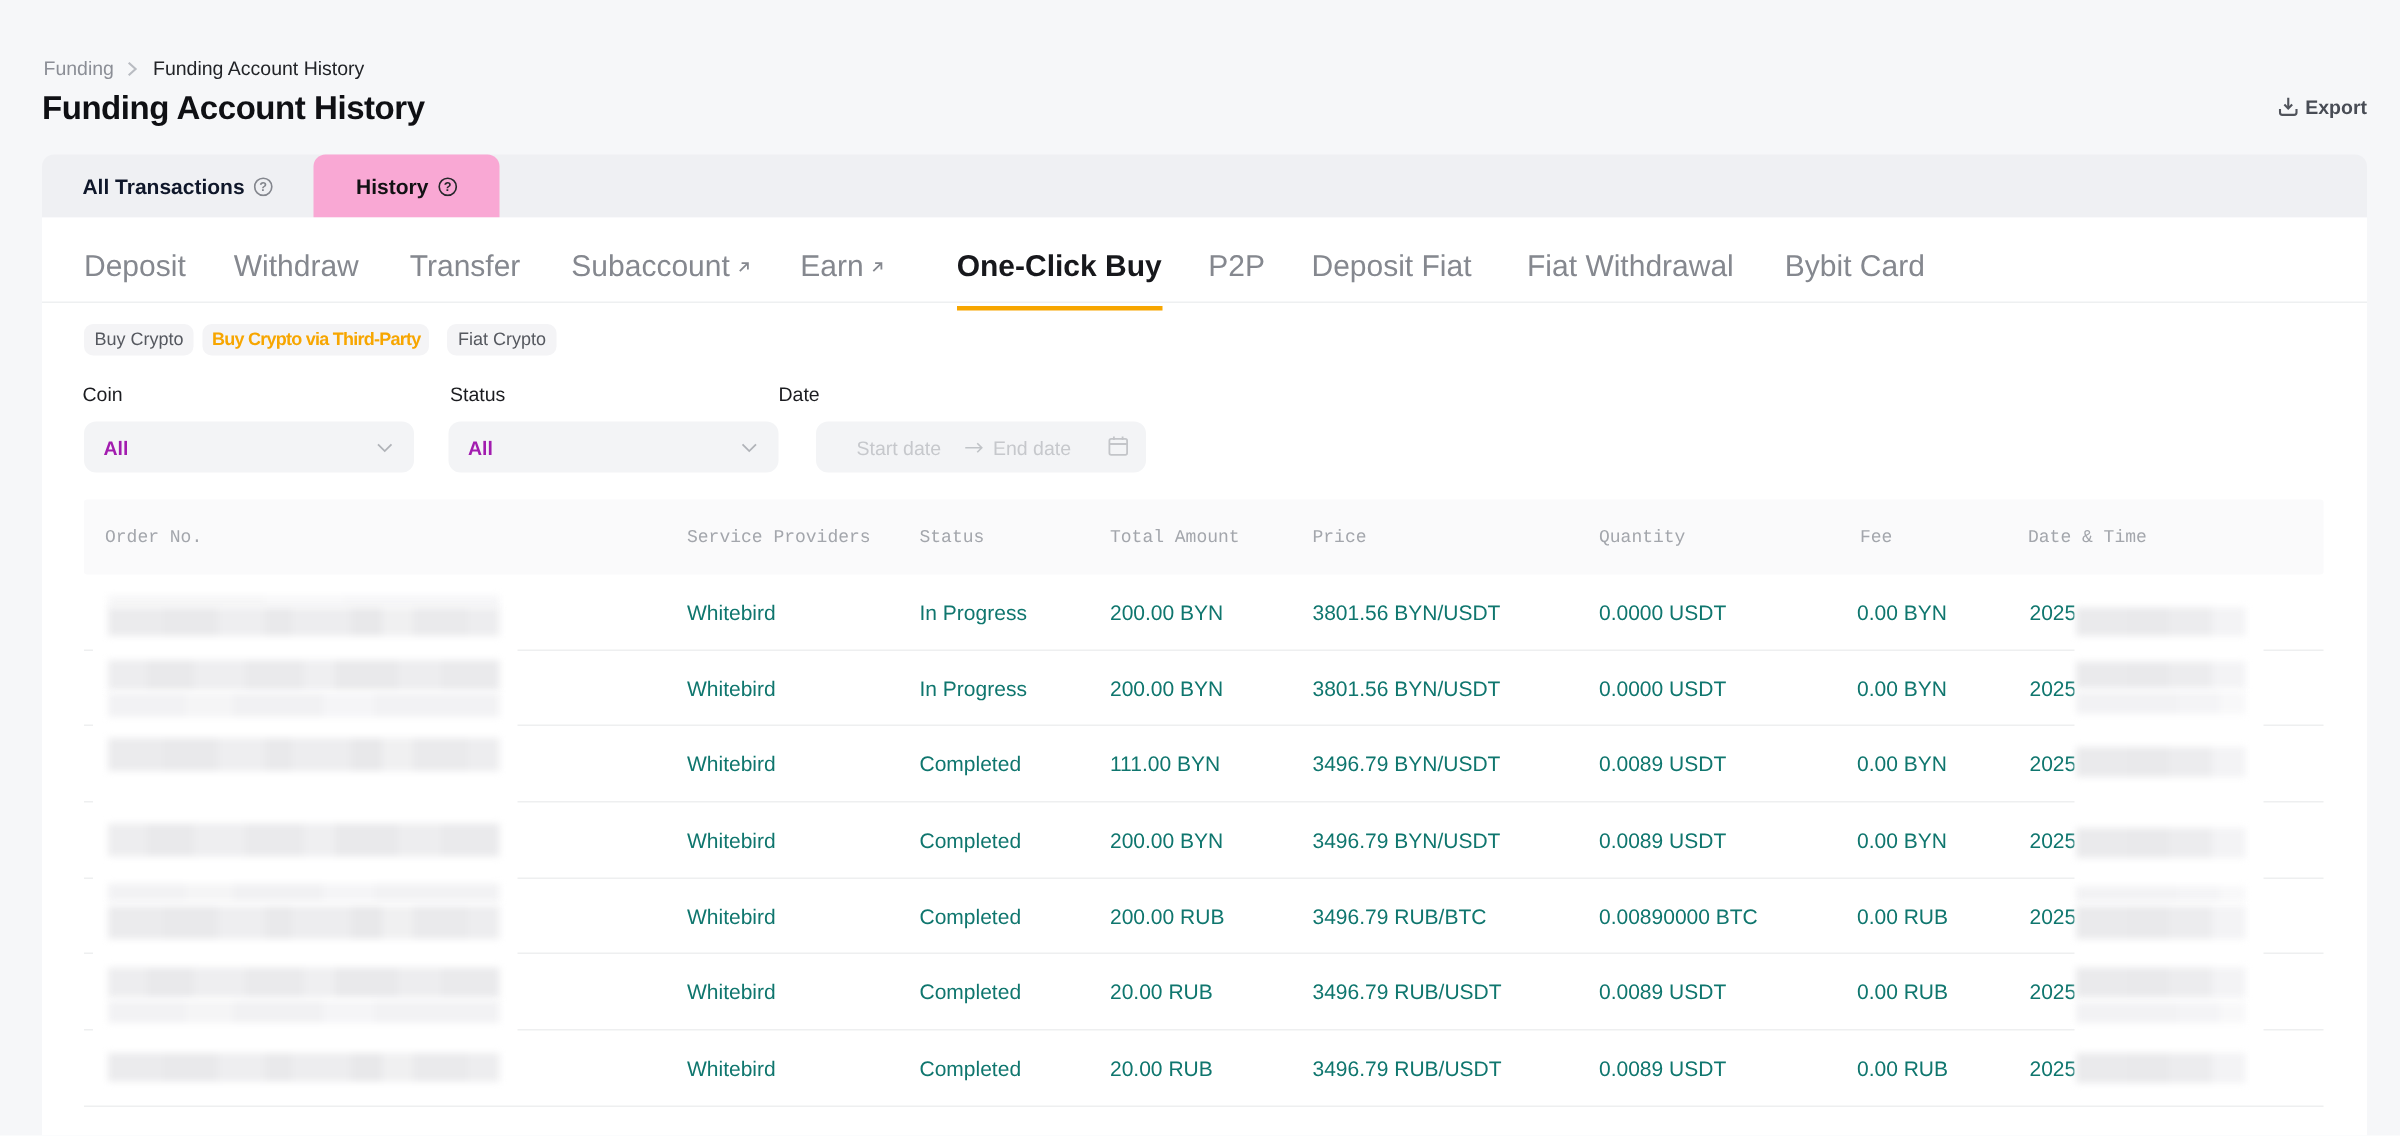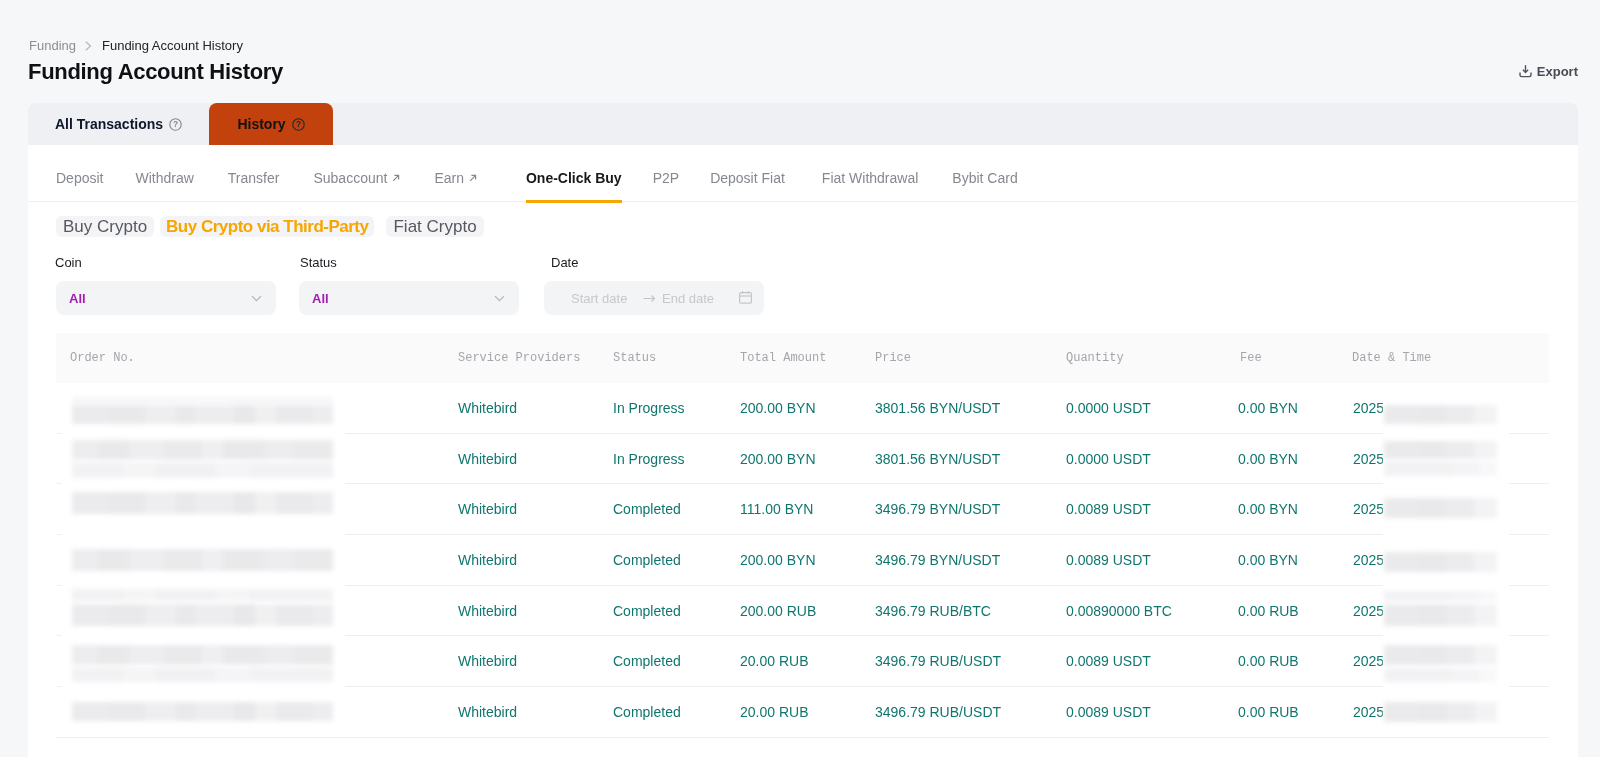--- a/index.html
+++ b/index.html
@@ -14,32 +14,32 @@
   .crumbs { position:absolute; left:29px; top:18px; font-size:13px; color:#8b8e96; display:flex; align-items:center;margin-top:20px; }
   .crumbs .cur { color:#222428; }
   .crumbs svg { margin:0 10px 0 8px; display:block; }
   h1 { position:absolute; left:28px; top:59px; font-size:22px; font-weight:700; color:#0f1014; letter-spacing:-0.3px; }
   .export { position:absolute; right:22px; top:64px; display:flex; align-items:center; font-size:13px; font-weight:700; color:#484c55; }
   .export svg { margin-right:4px; display:block; }
 
   .strip { position:absolute; left:28px; top:103px; width:1550px; height:42px; background:#eff0f3; border-radius:8px 8px 0 0; }
   .tab1 { position:absolute; left:0; top:0; width:181px; height:42px; display:flex; align-items:center; justify-content:center; font-size:14px; font-weight:700; color:#0f172a; }
   .tab1 svg { margin-left:6px; display:block; }
-  .tab2 { position:absolute; left:181px; top:0; width:124px; height:42px; background:#c2410c; border-radius:8px 8px 0 0; display:flex; align-items:center; justify-content:center; font-size:14px; font-weight:700; color:#121214; }
+  .tab2 { position:absolute; left:181px; top:0; width:124px; height:42px; background:#f9a8d4; border-radius:8px 8px 0 0; display:flex; align-items:center; justify-content:center; font-size:14px; font-weight:700; color:#121214; }
   .tab2 svg { margin-left:6px; display:block; }
 
   .panel { position:absolute; left:28px; top:145px; width:1550px; height:612px; background:#fff; }
 
-  .subtabs { position:absolute; left:0; top:0; width:100%; height:57px; border-bottom:1px solid #eef0f1; display:flex; align-items:center; padding:10px 0 0 28px; gap:30px; font-size:14px; color:#85888f; }
+  .subtabs { position:absolute; left:0; top:0; width:100%; height:57px; border-bottom:1px solid #eef0f1; display:flex; align-items:center; padding:10px 0 0 28px; gap:30px; font-size:20px; color:#85888f; }
   .subtabs .it { display:flex; align-items:center; gap:3px; }
   .subtabs .act { position:relative; color:#17181c; font-weight:700; }
   .subtabs .act::after { content:""; position:absolute; left:0; right:0; bottom:-17px; height:3px; background:#f7a600; }
 
   .pills { position:absolute; left:28px; top:71px; display:flex; gap:6px; }
-  .pill { height:21px; line-height:21px; padding:0 7px; border-radius:6px; background:#f4f4f6; font-size:17px; color:#55585f; font-weight:400; }
+  .pill { height:21px; line-height:21px; padding:0 7px; border-radius:6px; background:#f4f4f6; font-size:12px; color:#55585f; font-weight:400; }
   .pill.on { color:#f7a600; font-weight:700; letter-spacing:-0.5px; padding:0 6px; margin-right:6px; }
 
   .flabel { position:absolute; top:110px; font-size:13px; color:#1b1c20; }
   .fbox { position:absolute; top:136px; height:34px; width:220px; background:#f3f4f6; border-radius:8px; display:flex; align-items:center; font-size:13px; }
   .fbox .val { font-weight:700; color:#a21caf; margin-left:13px; }
   .fbox .chev { position:absolute; right:14px; top:14px; }
   .dbox { left:516px; color:#c6c8cc; }
   .dbox .ph1 { margin-left:27px; }
   .dbox .arr { position:absolute; left:99px; top:13px; }
   .dbox .ph2 { position:absolute; left:118px; }
@@ -117,21 +117,21 @@
     </div>
 
     <div class="pills">
       <span class="pill">Buy Crypto</span>
       <span class="pill on">Buy Crypto via Third-Party</span>
       <span class="pill">Fiat Crypto</span>
     </div>
 
     <div class="flabel" style="left:27px;">Coin</div>
     <div class="flabel" style="left:272px;">Status</div>
-    <div class="flabel" style="left:523px;">Date</div>
+    <div class="flabel" style="left:491px;">Date</div>
 
     <div class="fbox" style="left:28px;">
       <span class="val">All</span>
       <svg class="chev" width="11" height="7" viewBox="0 0 11 7" fill="none">
         <path d="M1 1.2 L5.5 5.7 L10 1.2" stroke="#b0b3b8" stroke-width="1.2"></path>
       </svg>
     </div>
     <div class="fbox" style="left:271px;">
       <span class="val">All</span>
       <svg class="chev" width="11" height="7" viewBox="0 0 11 7" fill="none">

